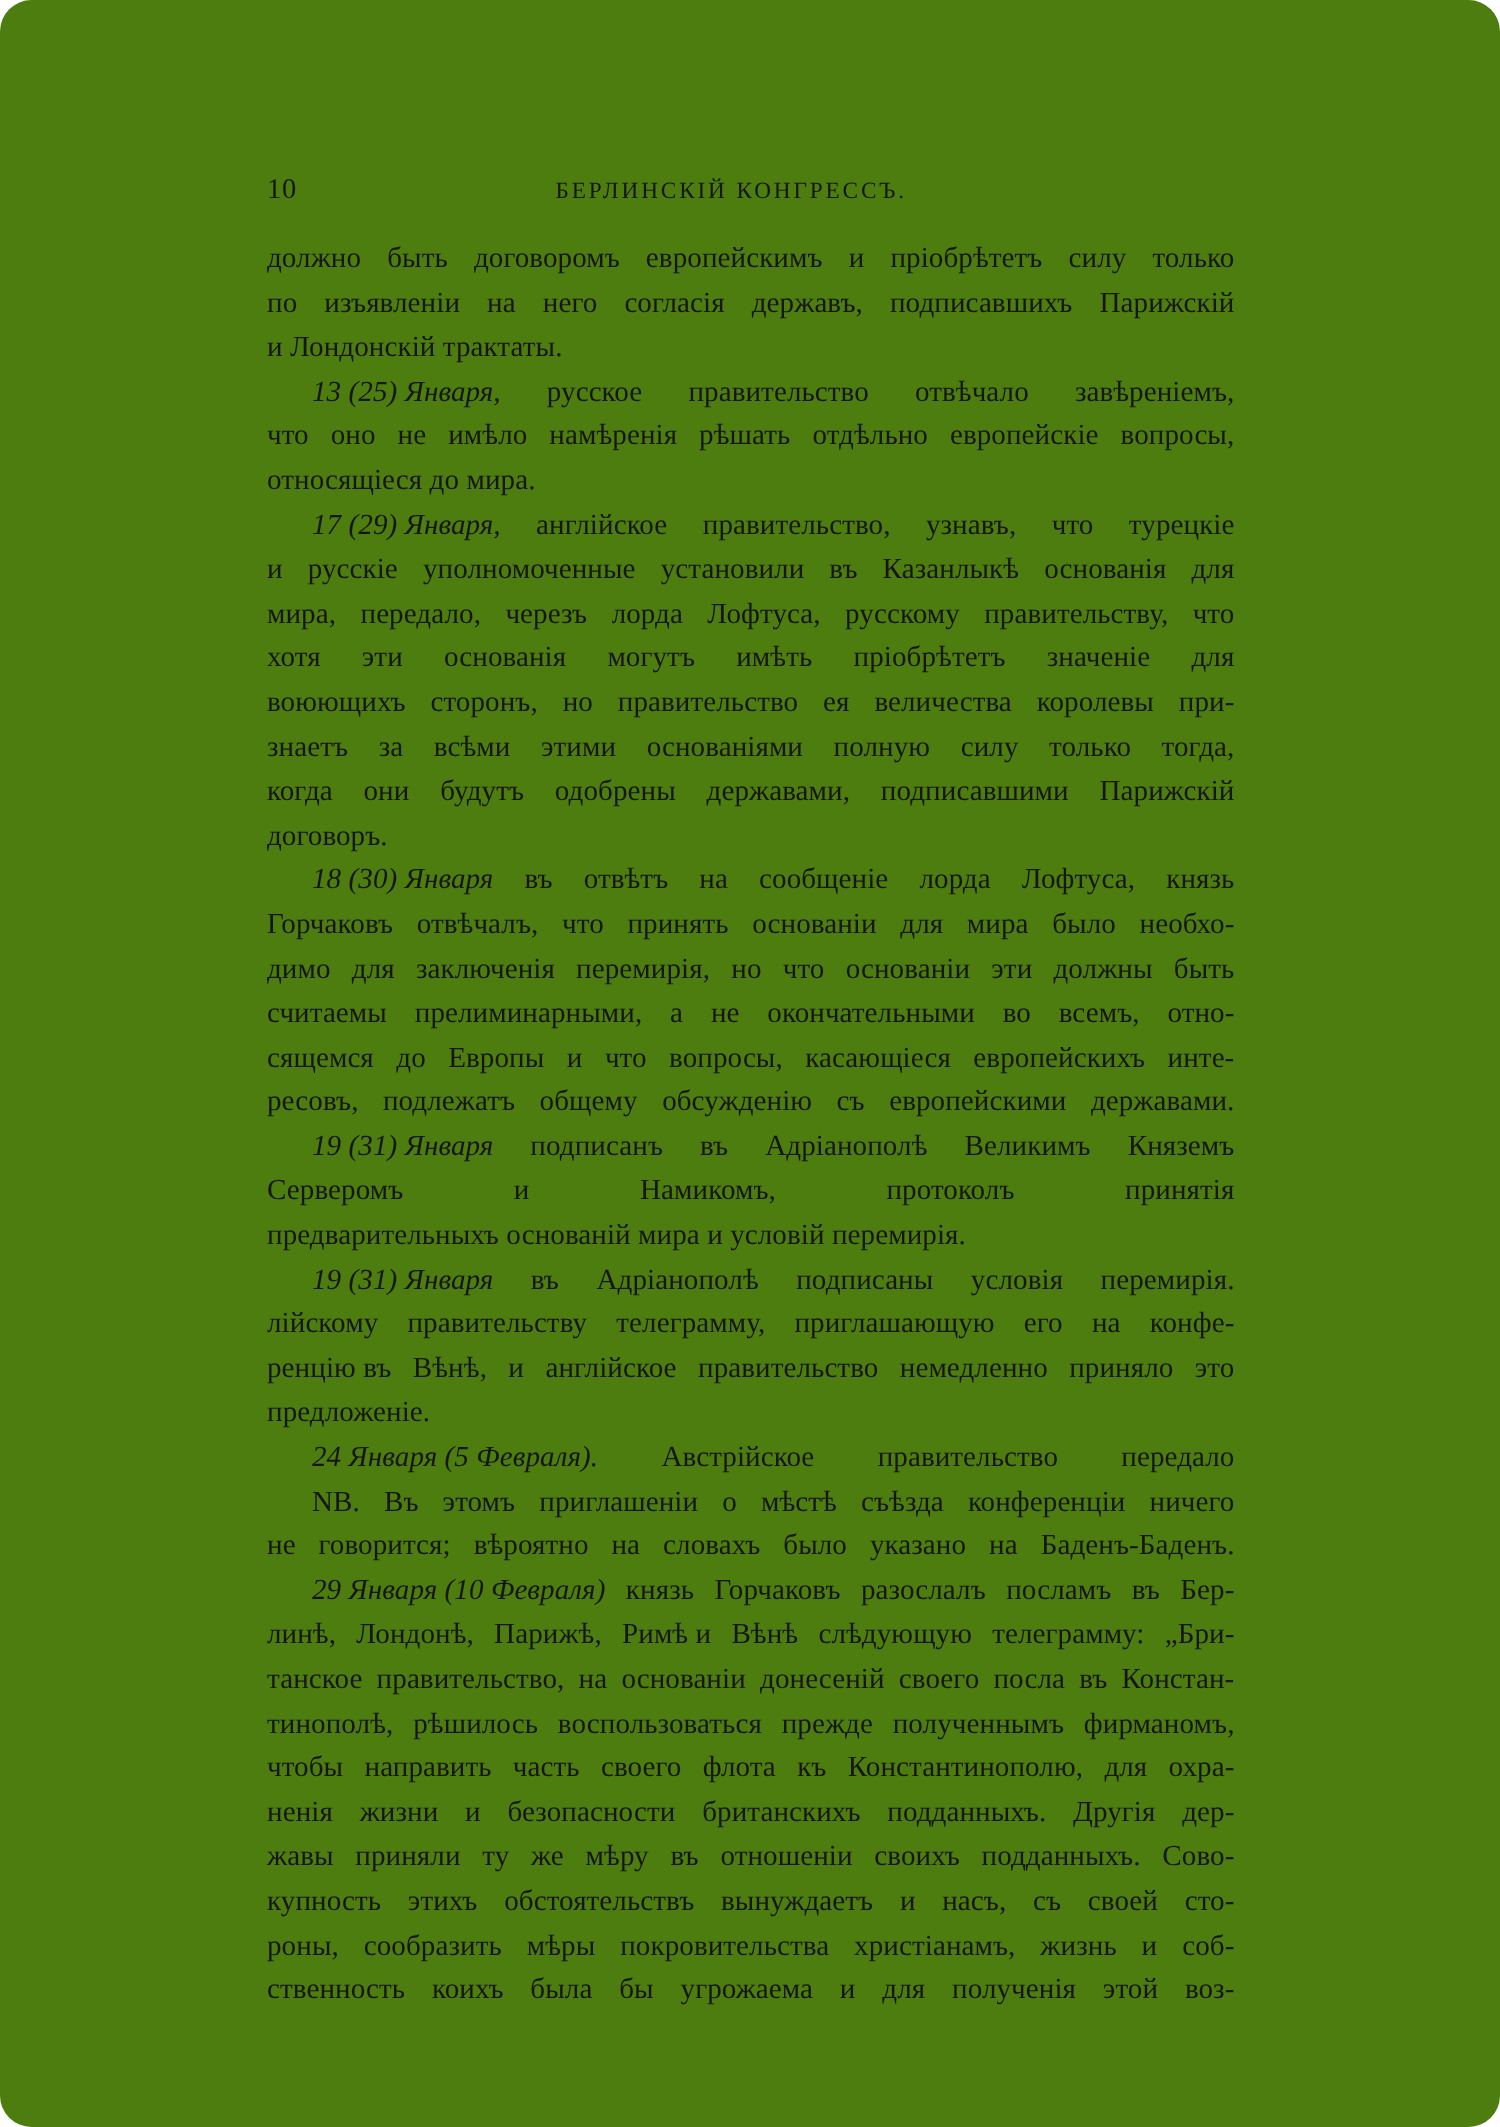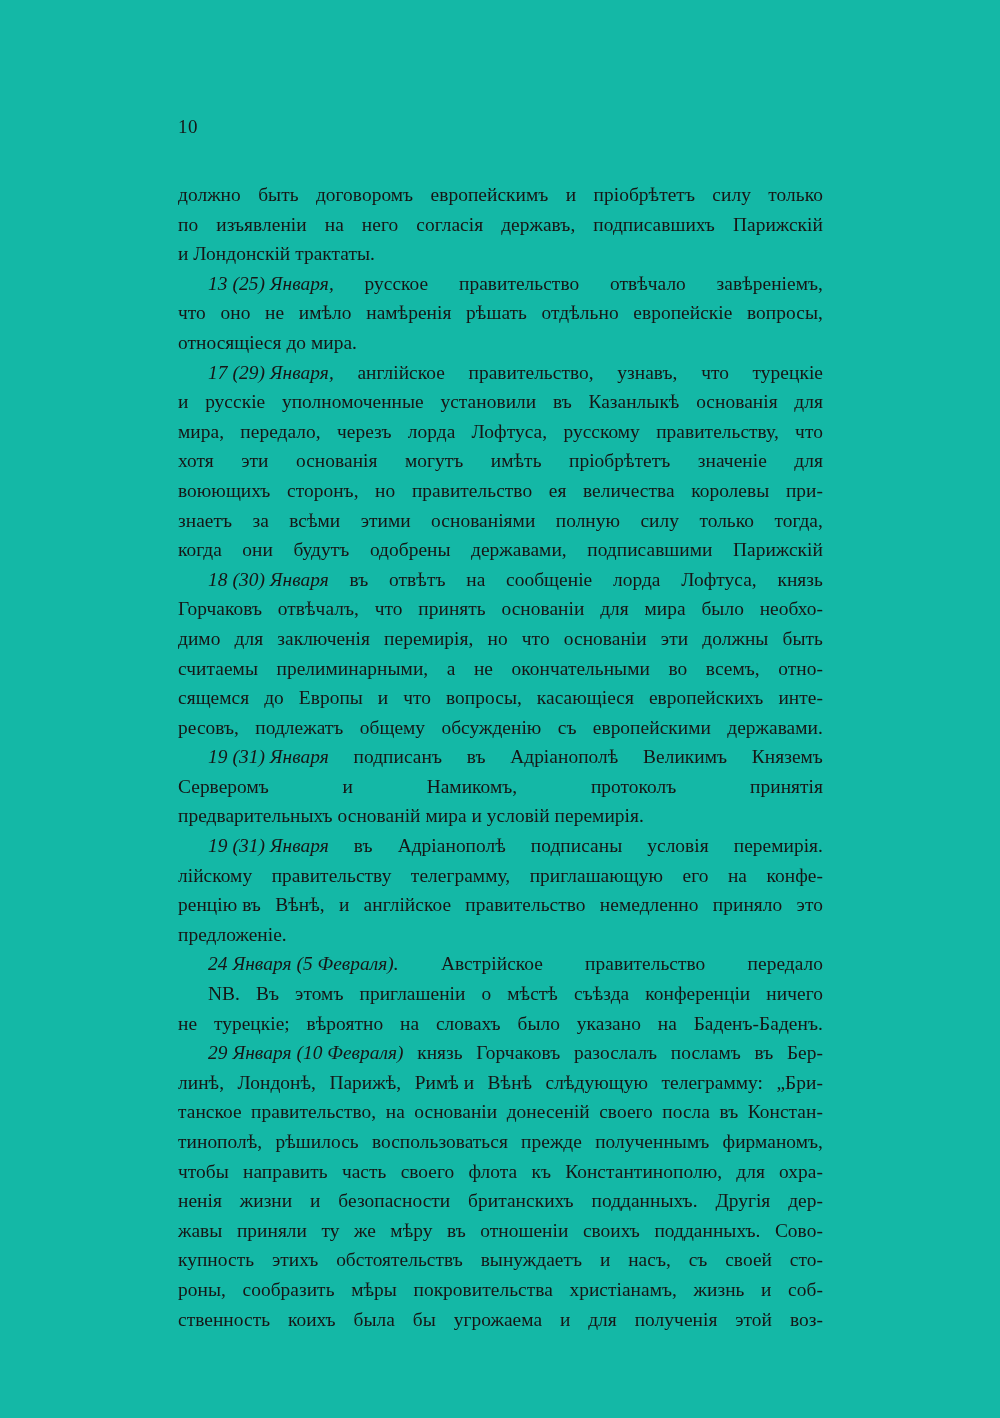--- a/index.html
+++ b/index.html
@@ -7,24 +7,25 @@
     margin: 0;
     padding: 0;
     background: #ffffff;
   }
 
   .page {
     position: relative;
     width: 1000px;
     height: 1418px;
     margin: 0 auto;
-    background: #14b8a6;
+    background: #4d7c0f;
     overflow: hidden;
     font-family: "Liberation Serif", "DejaVu Serif", serif;
     color: #1a1a1a;
+    border-radius: 21px;
     -webkit-font-smoothing: antialiased;
   }
 
   
   .running-head {
     position: absolute;
     left: 178px;
     top: 116px;
     width: 645px;
     height: 24px;
@@ -48,21 +49,21 @@
     color: #161616;
     
     font-variant: normal;
     padding-right: 46px;
   }
 
   
   .textblock {
     position: absolute;
     left: 178px;
-    top: 180px;
+    top: 158px;
     width: 645px;
   }
 
   .para {
     margin: 0;
     font-size: 19.4px;
     line-height: 29.6px;
     text-align: justify;
     text-justify: inter-word;
     color: #161616;
@@ -113,20 +114,21 @@
     margin-top: 0;
   }
 </style>
 </head>
 <body>
 
 <div class="page">
 
   <div class="running-head">
     <span class="folio">10</span>
+    <span class="head-title">БЕРЛИНСКІЙ КОНГРЕССЪ.</span>
   </div>
 
   <div class="textblock">
       <p class="para cont">
         <span class="line j">
           <span class="w">должно</span>
           <span class="w">быть</span>
           <span class="w">договоромъ</span>
           <span class="w">европейскимъ</span>
           <span class="w">и</span>
@@ -229,20 +231,21 @@
         </span>
         <span class="line j">
           <span class="w">когда</span>
           <span class="w">они</span>
           <span class="w">будутъ</span>
           <span class="w">одобрены</span>
           <span class="w">державами,</span>
           <span class="w">подписавшими</span>
           <span class="w">Парижскій</span>
         </span>
+        <span class="line last">договоръ.</span>
       </p>
       <p class="para">
         <span class="line j indent">
           <span class="w date">18 (30) Января</span>
           <span class="w">въ</span>
           <span class="w">отвѣтъ</span>
           <span class="w">на</span>
           <span class="w">сообщеніе</span>
           <span class="w">лорда</span>
           <span class="w">Лофтуса,</span>
@@ -367,21 +370,21 @@
           <span class="w">этомъ</span>
           <span class="w">приглашеніи</span>
           <span class="w">о</span>
           <span class="w">мѣстѣ</span>
           <span class="w">съѣзда</span>
           <span class="w">конференціи</span>
           <span class="w">ничего</span>
         </span>
         <span class="line j">
           <span class="w">не</span>
-          <span class="w">турецкіе;</span>
+          <span class="w">говорится;</span>
           <span class="w">вѣроятно</span>
           <span class="w">на</span>
           <span class="w">словахъ</span>
           <span class="w">было</span>
           <span class="w">указано</span>
           <span class="w">на</span>
           <span class="w">Баденъ-Баденъ.</span>
         </span>
       </p>
       <p class="para">

